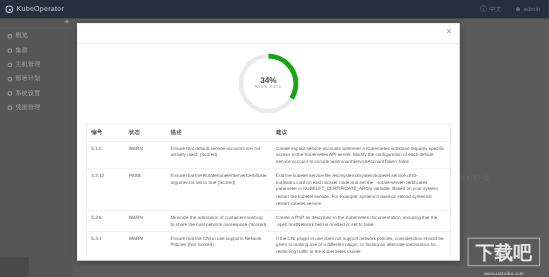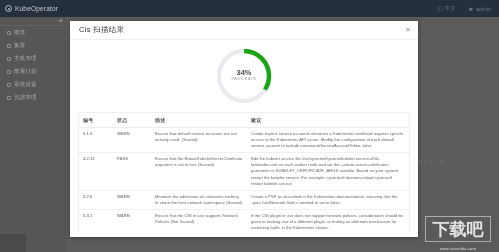--- a/index.html
+++ b/index.html
@@ -214,21 +214,20 @@
 
   <div class="content-area">
     <span class="ghost-line g1">集群列表</span>
     <span class="ghost-line g2">共 1 条记录，每页</span>
     <span class="ghost-line g3">上一页  1  下一页</span>
   </div>
 
   <div class="modal">
 
     <div class="modal-head">
-      <span class="modal-title">Cis 扫描结果</span>
       <span class="modal-close">✕</span>
     </div>
 
     <div class="donut-wrap">
       <div class="donut">
         <svg width="60" height="60" viewBox="0 0 60 60">
           <circle cx="30" cy="30" r="25" fill="none" stroke="#e8eaed" stroke-width="4"></circle>
           <circle id="donut-arc" cx="30" cy="30" r="25" fill="none" stroke="#1aa515" stroke-width="4.5" stroke-linecap="butt" transform="rotate(-90 30 30)" stroke-dasharray="53.40707511102649 157.07963267948966"></circle>
         </svg>
         <div class="donut-center">

